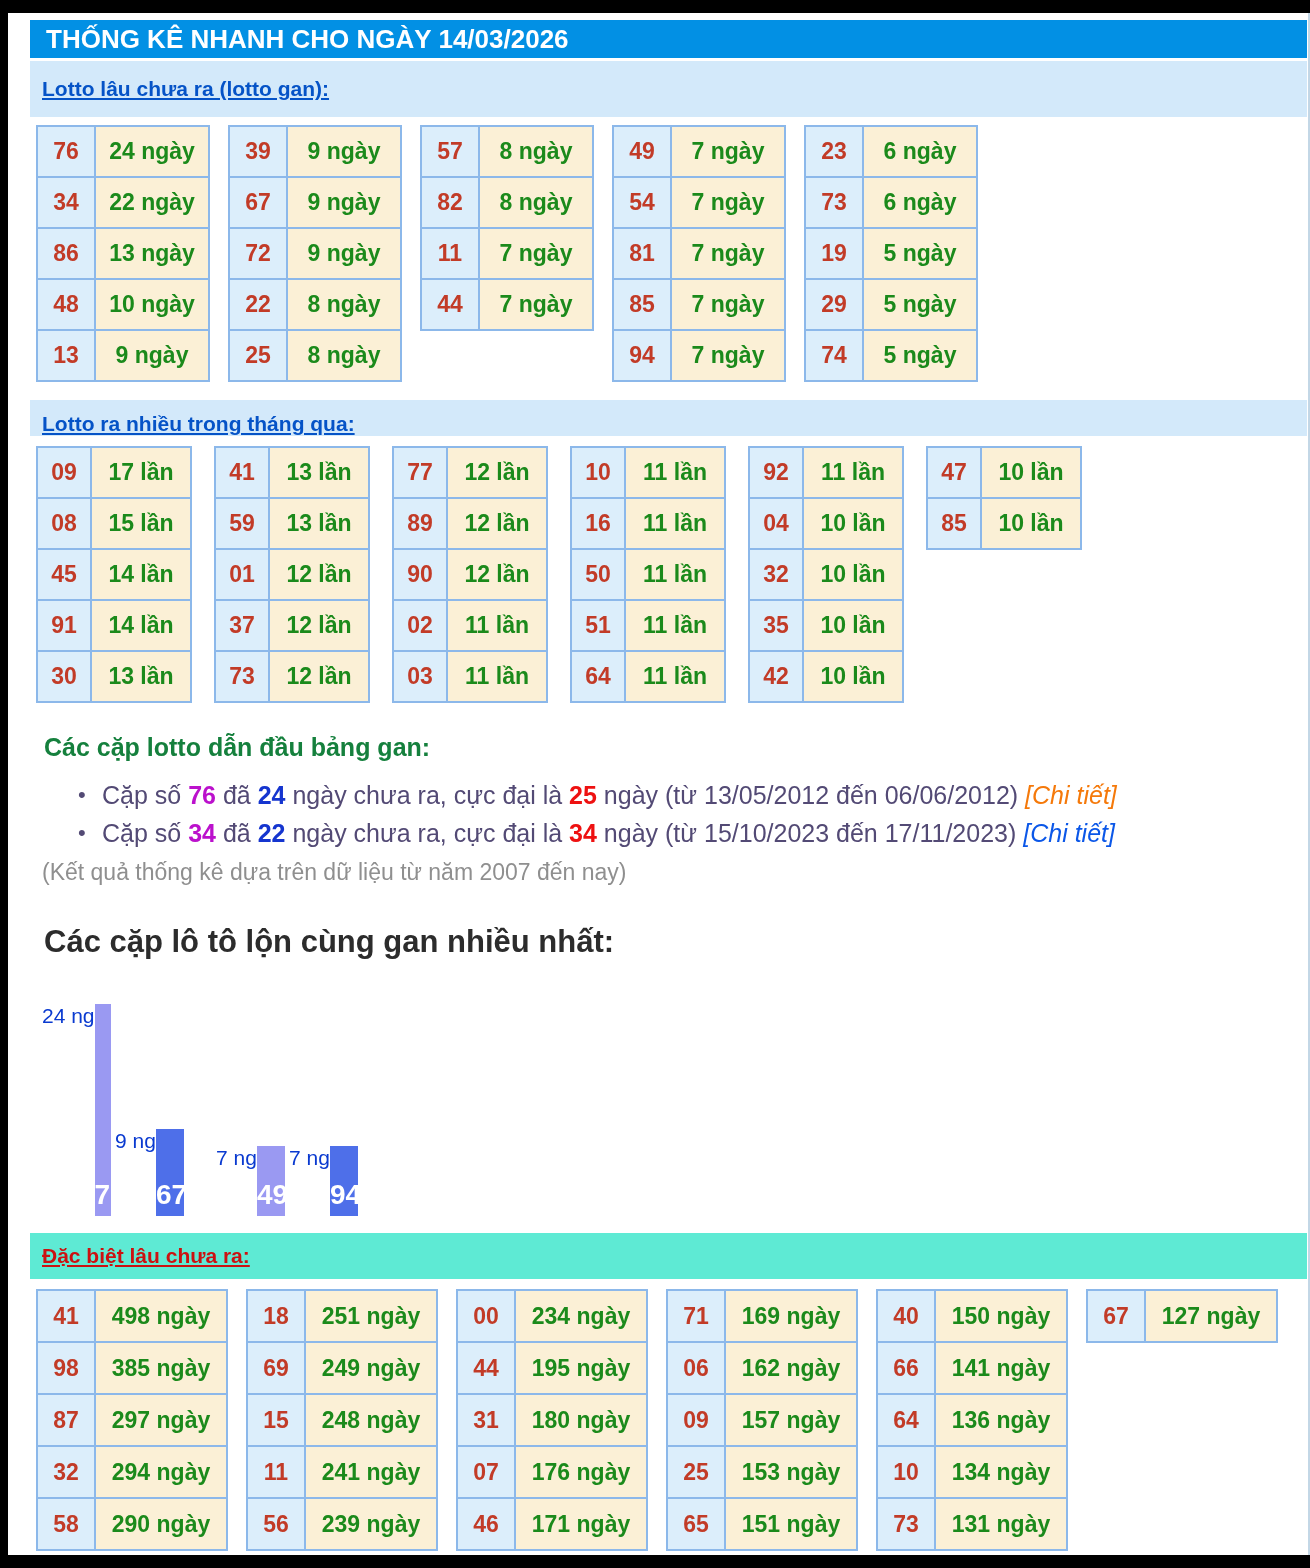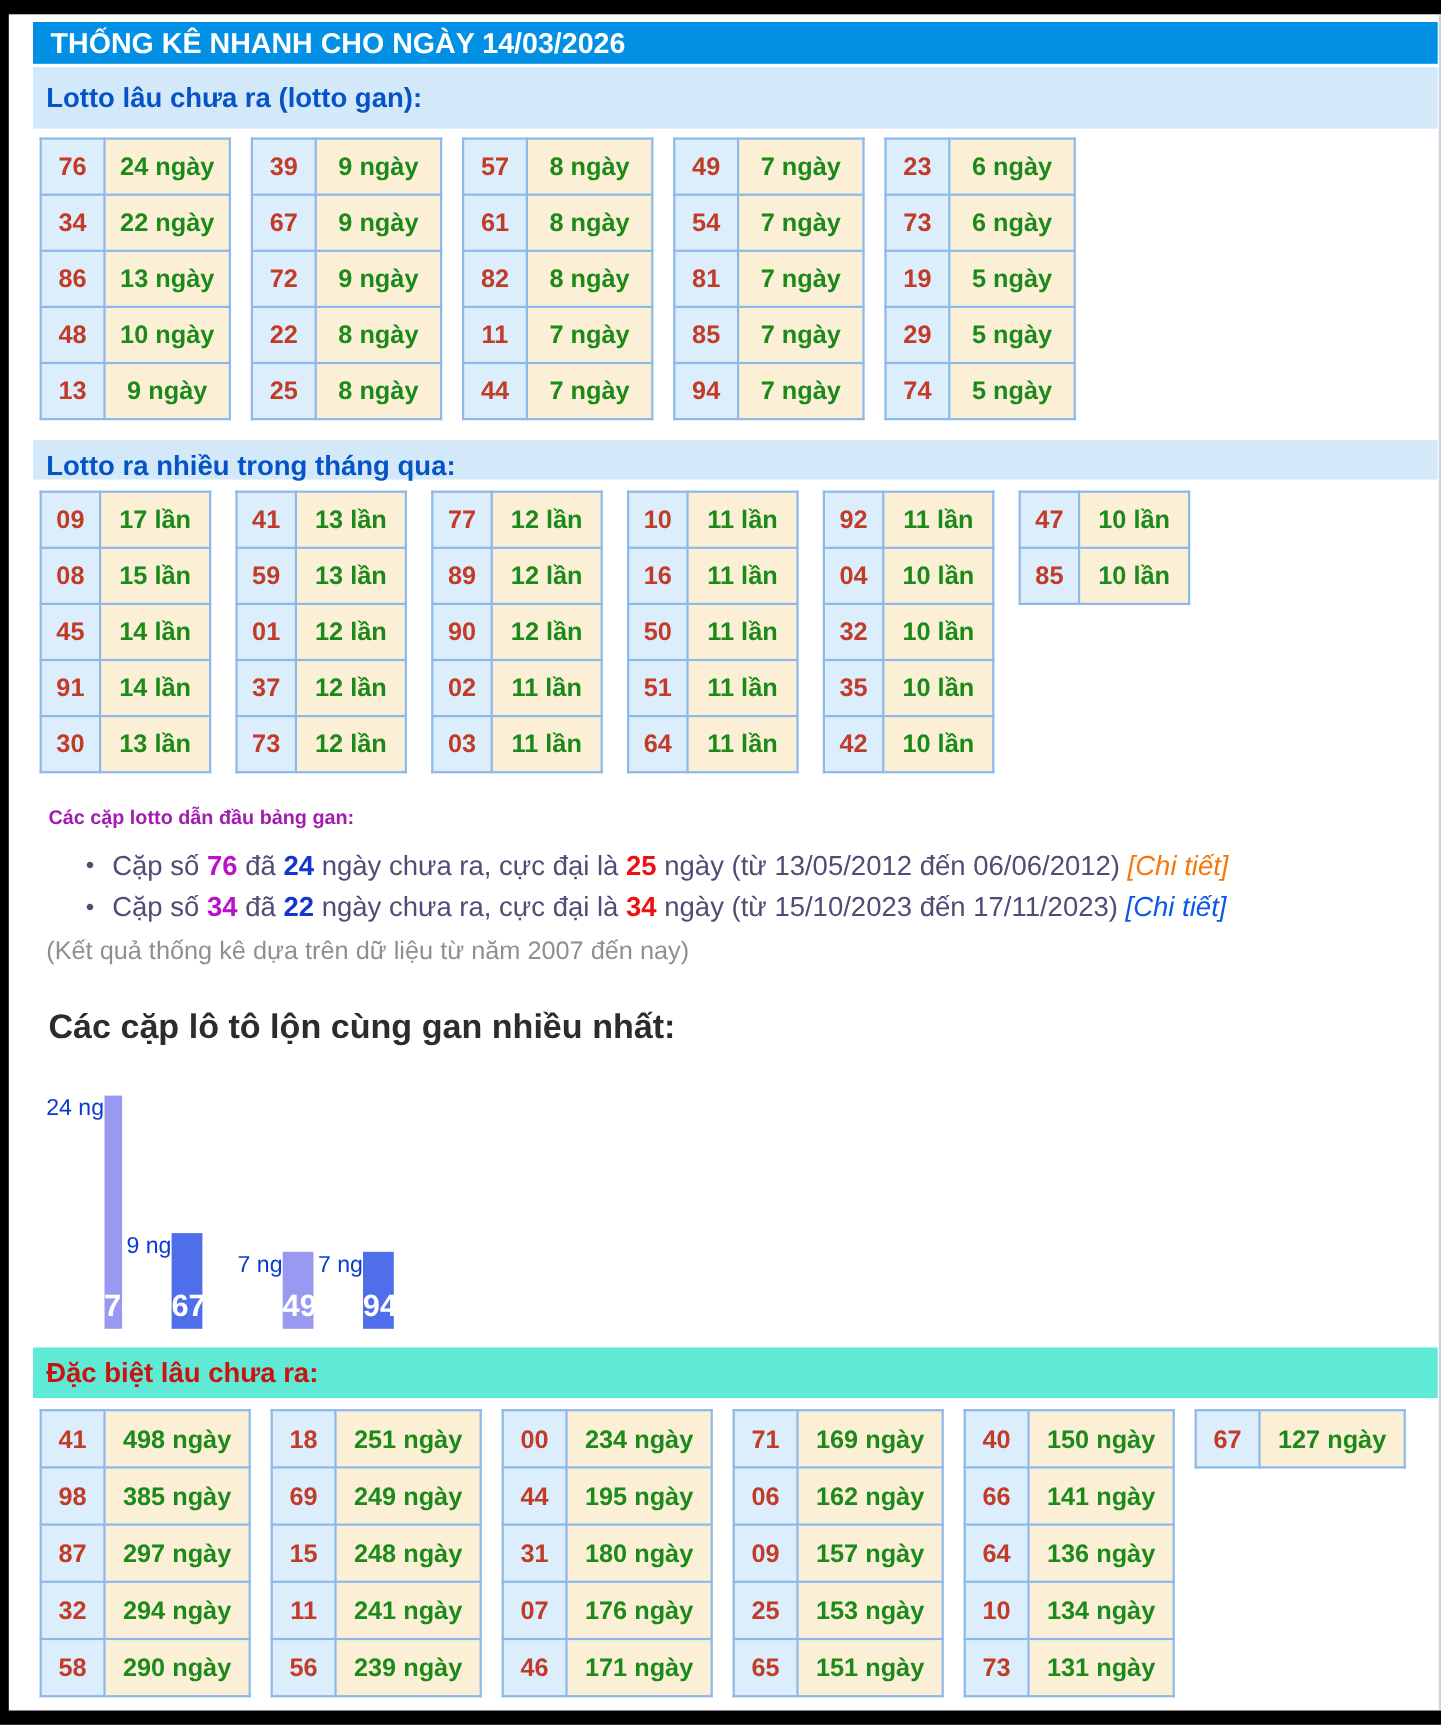--- a/index.html
+++ b/index.html
@@ -17,21 +17,21 @@
     background:#c3d7e6;
   }
   .content{position:relative;padding:7px 5px 0 10px;}
 
   .topbar{
     height:38px;line-height:38px;background:#0290e4;color:#fff;
     font-size:26px;font-weight:bold;padding-left:16px;
   }
   .band{
     margin-top:3px;height:56px;line-height:56px;background:#d3e9fa;
-    color:#0553c7;font-size:25px;font-weight:bold;padding-left:12px;
+    color:#0553c7;font-size:21px;font-weight:bold;padding-left:12px;text-decoration:underline;
   }
   .band.mid{margin-top:18px;height:36px;line-height:48px;}
   .band.cream{
     margin-top:17px;height:46px;line-height:46px;
     background:#5eead4;color:#cc1111;
   }
 
   .tables-row{display:flex;align-items:flex-start;margin:8px 0 0 6px;gap:18px;}
   .tables-row.sec-b{margin-top:10px;gap:22px;}
   .tables-row.sec-c{margin-top:10px;gap:18px;}
@@ -40,21 +40,21 @@
     border:2px solid #8cb8ea;font-size:23px;font-weight:bold;
     text-align:center;vertical-align:middle;padding:0 6px;
   }
   table.num-table td.num{background:#dceefb;color:#c23b27;}
   table.num-table td.val{background:#fbf0d6;color:#1b8a1b;}
   .sec-a td{height:49px;} .sec-a td.num{min-width:44px;} .sec-a td.val{min-width:100px;}
   .sec-b td{height:49px;} .sec-b td.num{min-width:40px;} .sec-b td.val{min-width:86px;}
   .sec-c td{height:50px;} .sec-c td.num{min-width:44px;} .sec-c td.val{min-width:118px;}
 
   .pairs-title{
-    margin:30px 0 0 14px;color:#a21caf;font-size:18px;font-weight:bold;
+    margin:30px 0 0 14px;color:#15803d;font-size:25px;font-weight:bold;
   }
   .bullets{margin:14px 0 0 0;}
   .bullet{
     color:#534a75;font-size:25px;line-height:38px;padding-left:72px;position:relative;
   }
   .bullet .dot{
     position:absolute;left:48px;top:0;font-size:22px;
   }
   .seg-magenta{color:#bb11cc;font-weight:bold;}
   .seg-blue{color:#1535cf;font-weight:bold;}
@@ -135,24 +135,20 @@
             <tr>
               <td class="num">25</td>
               <td class="val">8 ngày</td>
             </tr>
           </tbody>
         </table>
         <table class="num-table sec-a">
           <tbody>
             <tr>
               <td class="num">57</td>
-              <td class="val">8 ngày</td>
-            </tr>
-            <tr>
-              <td class="num">61</td>
               <td class="val">8 ngày</td>
             </tr>
             <tr>
               <td class="num">82</td>
               <td class="val">8 ngày</td>
             </tr>
             <tr>
               <td class="num">11</td>
               <td class="val">7 ngày</td>
             </tr>

